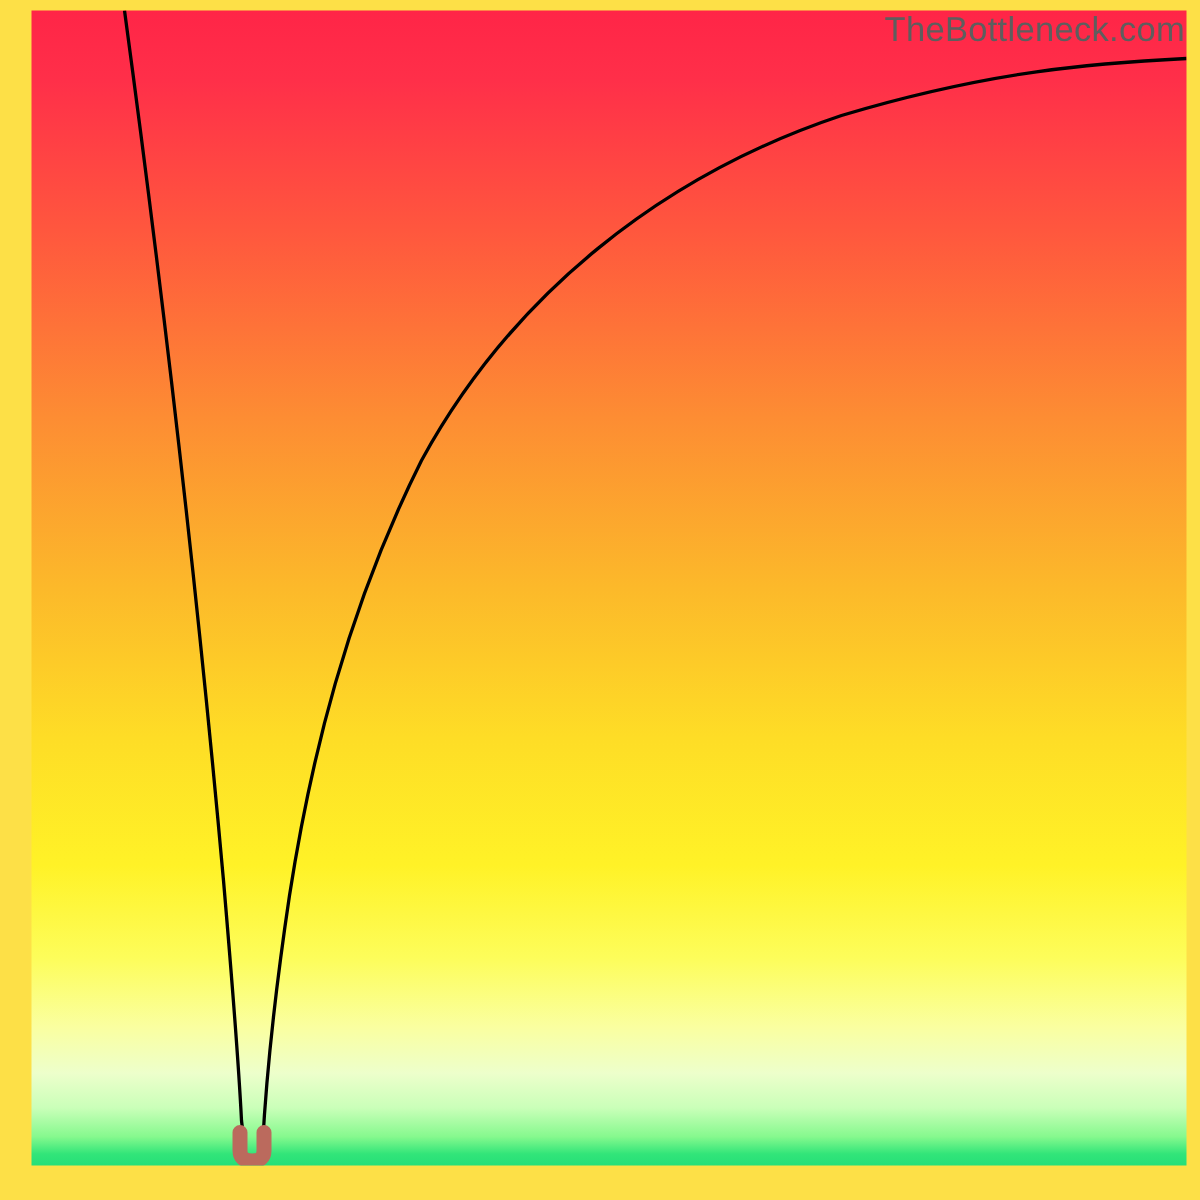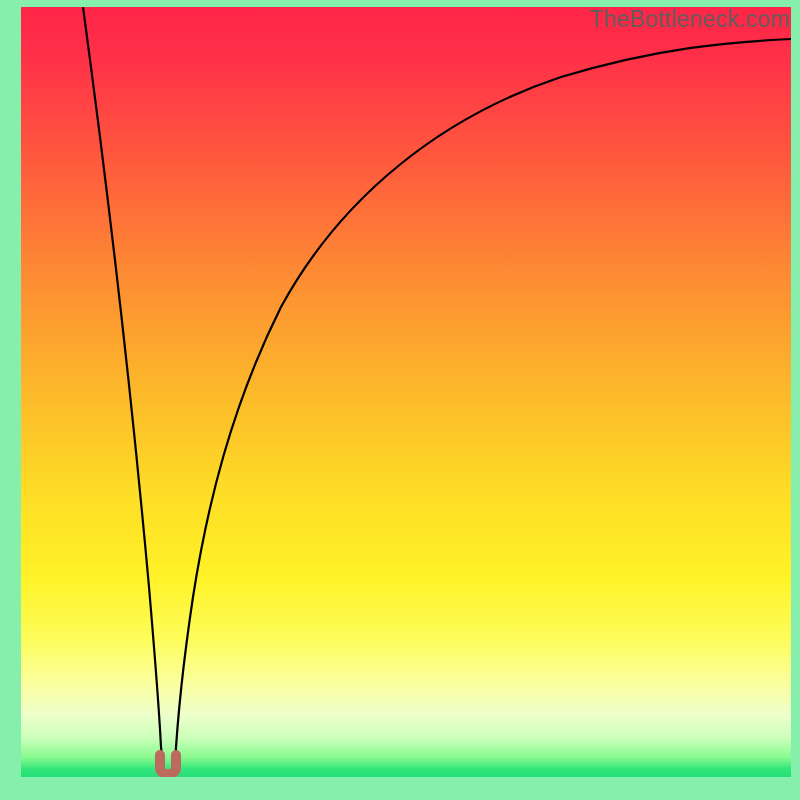--- a/index.html
+++ b/index.html
@@ -7,21 +7,21 @@
     padding: 0;
     width: 800px;
     height: 800px;
     background: #000;
     overflow: hidden;
     font-family: Arial, Helvetica, sans-serif;
   }
   .outer {
     width: 800px;
     height: 800px;
-    background: #86efac;
+    background: #fde047;
     position: relative;
   }
   .plot {
     position: absolute;
     left: 21px;
     top: 7px;
     width: 770px;
     height: 770px;
     background: linear-gradient(to bottom,
       #ff2547 0%,

